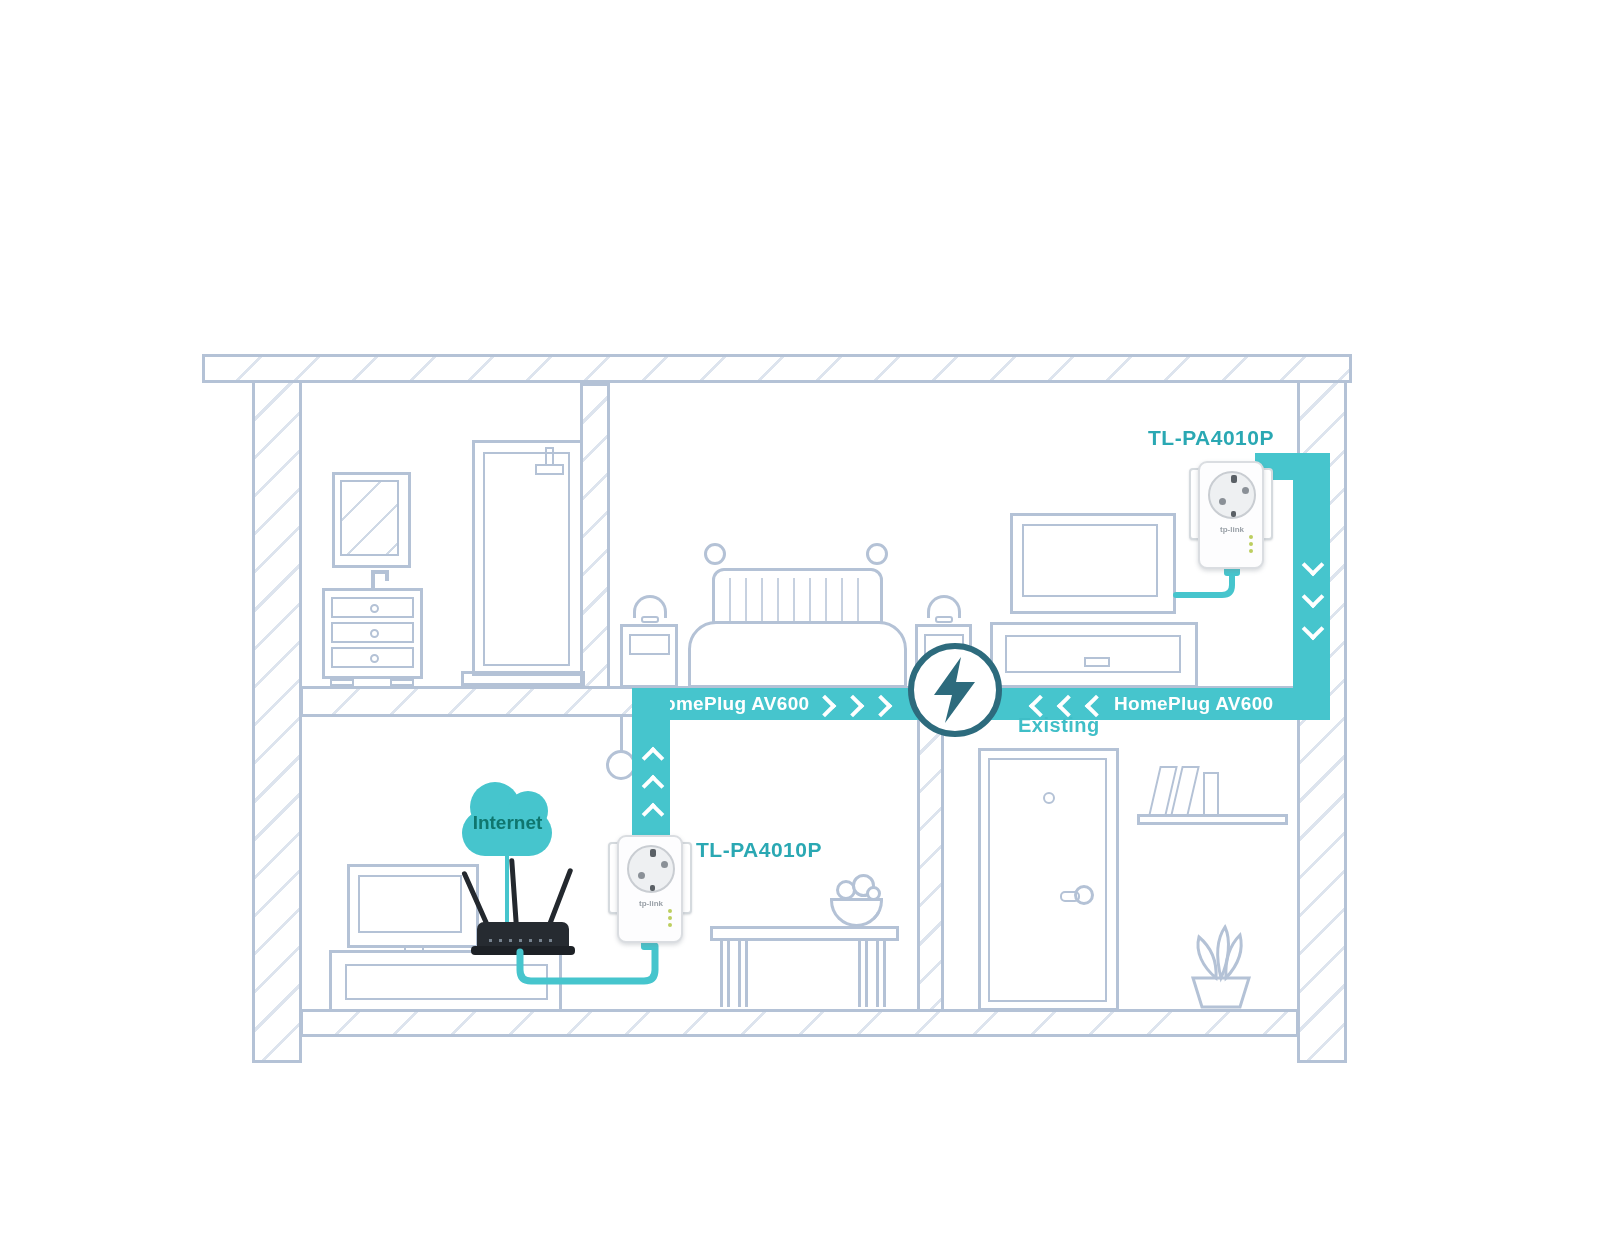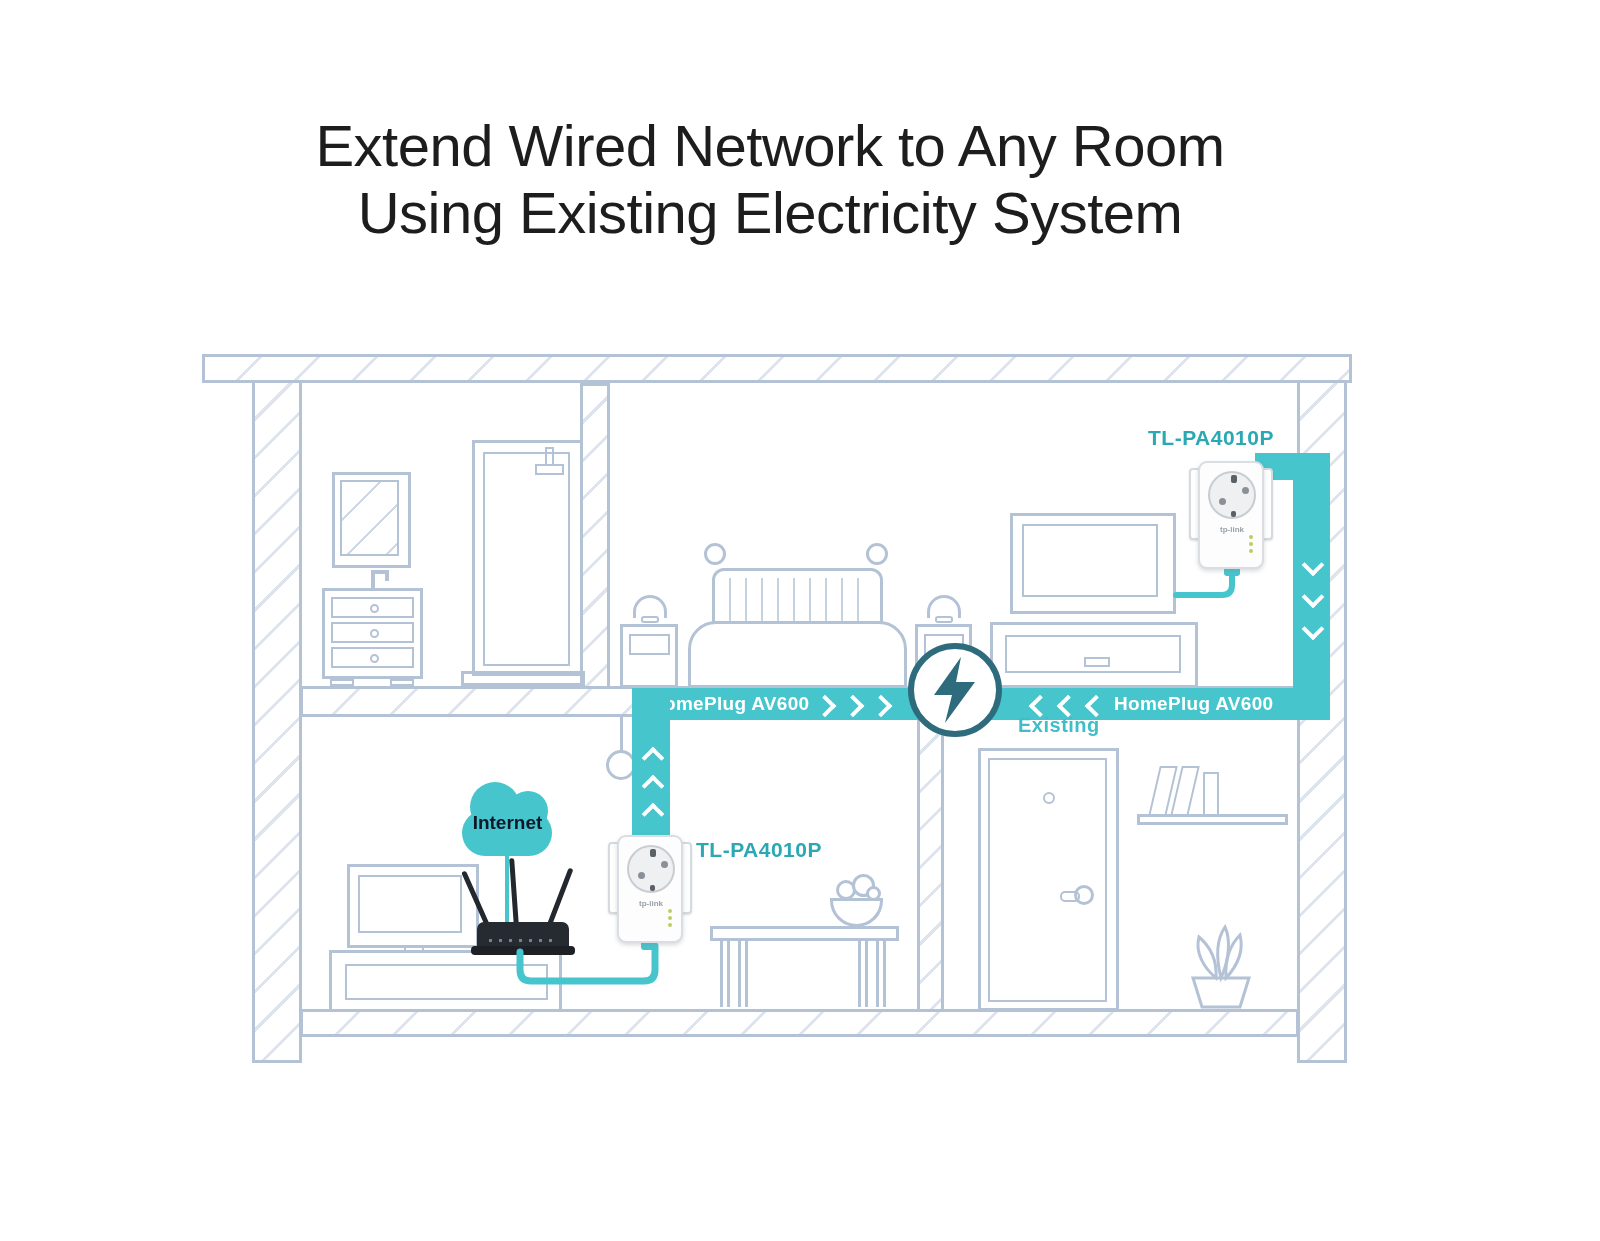--- a/index.html
+++ b/index.html
@@ -33,24 +33,20 @@
   .adapter-plate{background:#fff;border:2px solid #d5dade;border-radius:4px;box-shadow:0 1px 2px rgba(120,130,140,.25);}
   .adapter-body{background:#fdfdfe;border:2px solid #dadde1;border-radius:9px;box-shadow:0 2px 4px rgba(120,130,140,.3);}
   .socket{border-radius:50%;background:#eef0f2;border:2px solid #c9cdd2;}
   .title{color:#1d1d1d;font-size:58px;line-height:1.16;text-align:center;letter-spacing:-.5px;}
 </style>
 </head>
 <body>
 
 <div id="stage">
 
-  <div class="abs title" style="left:70px;top:112px;width:1400px;">
-    <div>Extend Wired Network to Any Room</div>
-    <div>Using Existing Electricity System</div>
-  </div>
 
   <div class="abs o3 hatchF furn" style="left:202px;top:354px;width:1150px;height:29px;"></div>
   <div class="abs o3 hatchW furn" style="left:252px;top:380px;width:50px;height:683px;"></div>
   <div class="abs o3 hatchW furn" style="left:1297px;top:380px;width:50px;height:683px;"></div>
   <div class="abs o3 hatchF furn" style="left:300px;top:686px;width:999px;height:31px;"></div>
   <div class="abs o3 hatchF furn" style="left:300px;top:1009px;width:999px;height:28px;"></div>
   <div class="abs o3 hatchW furn" style="left:580px;top:383px;width:30px;height:306px;"></div>
   <div class="abs o3 hatchW furn" style="left:917px;top:714px;width:27px;height:298px;"></div>
 
   <div class="abs o3 furn" style="left:332px;top:472px;width:79px;height:96px;">
@@ -169,21 +165,21 @@
       <polygon points="47,8 20,46 38,46 31,74 61,33 42,33" fill="#2d6b7d"></polygon>
     </svg>
   </div>
   <div class="abs lbl" style="left:1018px;top:714px;font-size:20px;color:#3fbec7;">Existing</div>
 
   <div class="abs" style="left:505px;top:852px;width:4px;height:76px;background:var(--teal);z-index:3;"></div>
   <div class="abs" style="z-index:3;">
     <div class="abs" style="left:470px;top:782px;width:50px;height:50px;border-radius:50%;background:var(--teal);"></div>
     <div class="abs" style="left:508px;top:791px;width:40px;height:40px;border-radius:50%;background:var(--teal);"></div>
     <div class="abs" style="left:462px;top:810px;width:90px;height:46px;border-radius:23px;background:var(--teal);"></div>
-    <div class="abs" style="left:455px;top:812px;width:105px;text-align:center;color:#0f172a;font-weight:bold;font-size:19px;">Internet</div>
+    <div class="abs" style="left:455px;top:812px;width:105px;text-align:center;color:#0f766e;font-weight:bold;font-size:19px;">Internet</div>
   </div>
 
   <div class="abs" style="left:487px;top:866px;width:5px;height:64px;background:#23282e;transform:rotate(-24deg);transform-origin:bottom center;z-index:3;border-radius:3px;"></div>
   <div class="abs" style="left:514px;top:858px;width:5px;height:70px;background:#23282e;transform:rotate(-4deg);transform-origin:bottom center;z-index:3;border-radius:3px;"></div>
   <div class="abs" style="left:545px;top:864px;width:5px;height:66px;background:#23282e;transform:rotate(21deg);transform-origin:bottom center;z-index:3;border-radius:3px;"></div>
   <div class="abs" style="left:477px;top:922px;width:92px;height:27px;background:#262b31;border-radius:7px 7px 3px 3px;z-index:3;">
     <div class="abs" style="left:12px;top:17px;width:68px;height:3px;background:repeating-linear-gradient(90deg,#76828e 0 3px,transparent 3px 10px);"></div>
   </div>
   <div class="abs" style="left:471px;top:946px;width:104px;height:9px;background:#1d2126;border-radius:4px;z-index:3;"></div>
 

